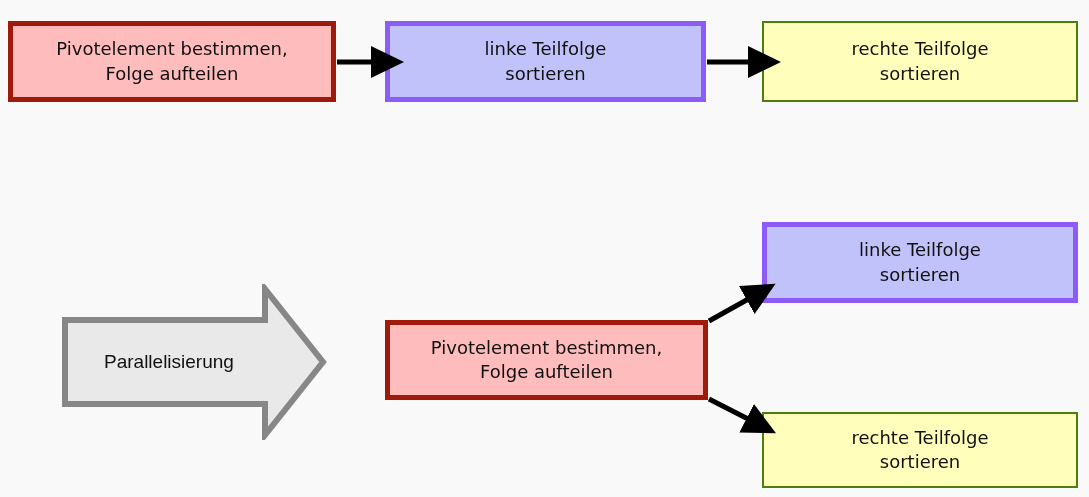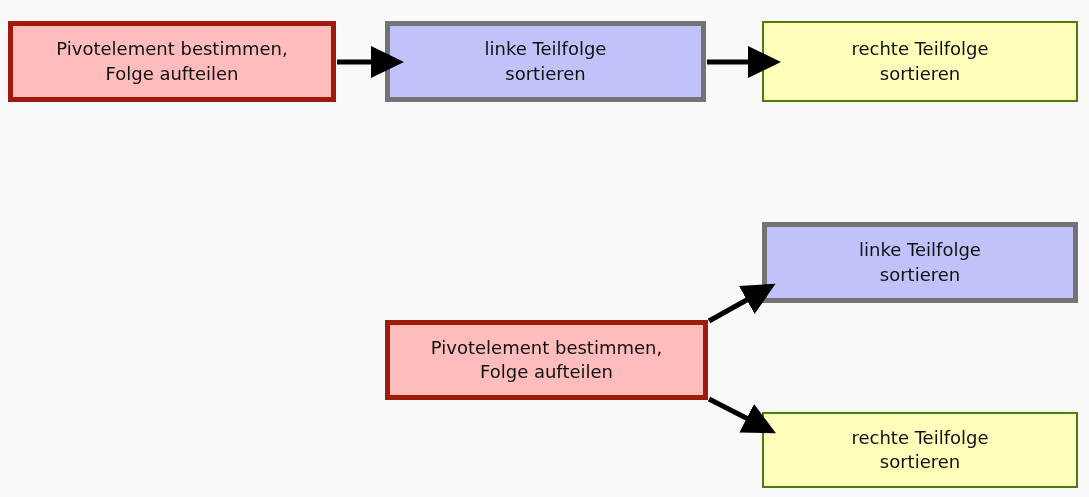--- a/index.html
+++ b/index.html
@@ -32,21 +32,21 @@
     white-space: pre;
   }
   .node .line { display: block; }
 
   .node-red {
     background: #ffbcbc;
     border: 5px solid #a01a0c;
   }
   .node-blue {
     background: #c2c2fa;
-    border: 5px solid #737373;
+    border: 5px solid #8b5cf6;
   }
   .node-yellow {
     background: #ffffbb;
     border: 2px solid #4d7c0f;
   }
 
   .arrow-svg {
     position: absolute;
     left: 0;
     top: 0;
@@ -89,20 +89,26 @@
   <div class="node node-blue" style="left:385px; top:21px; width:321px; height:81px;">
     <span class="line">linke Teilfolge</span>
     <span class="line">sortieren</span>
   </div>
 
   <div class="node node-yellow" style="left:762px; top:21px; width:316px; height:81px;">
     <span class="line">rechte Teilfolge</span>
     <span class="line">sortieren</span>
   </div>
 
+  <div class="blockarrow-wrap" style="left:60px; top:284px; width:268px; height:156px;">
+    <svg width="268" height="156" viewBox="0 0 268 156">
+      <polygon points="5,36 205,36 205,5 263,78 205,151 205,120 5,120" fill="#e9e9e9" stroke="#878787" stroke-width="6" stroke-linejoin="miter"></polygon>
+    </svg>
+    <div class="blockarrow-label">Parallelisierung</div>
+  </div>
 
   <div class="node node-red" style="left:385px; top:320px; width:323px; height:80px;">
     <span class="line">Pivotelement bestimmen,</span>
     <span class="line">Folge aufteilen</span>
   </div>
 
   <div class="node node-blue" style="left:762px; top:222px; width:316px; height:81px;">
     <span class="line">linke Teilfolge</span>
     <span class="line">sortieren</span>
   </div>

